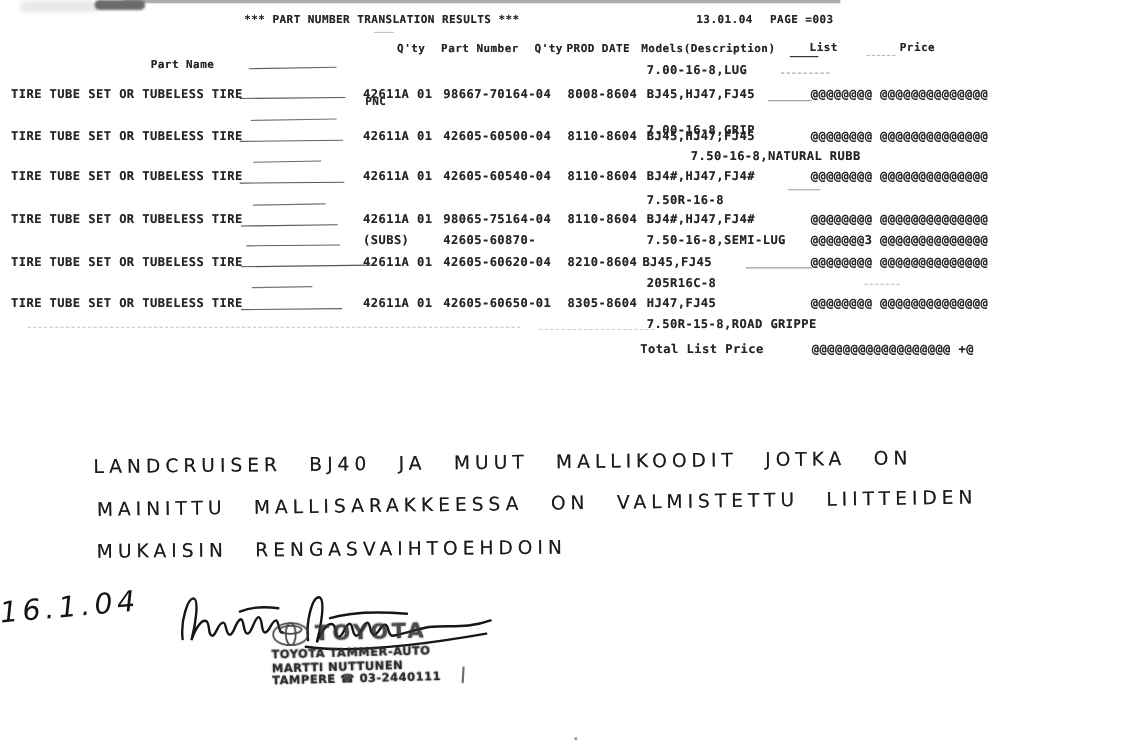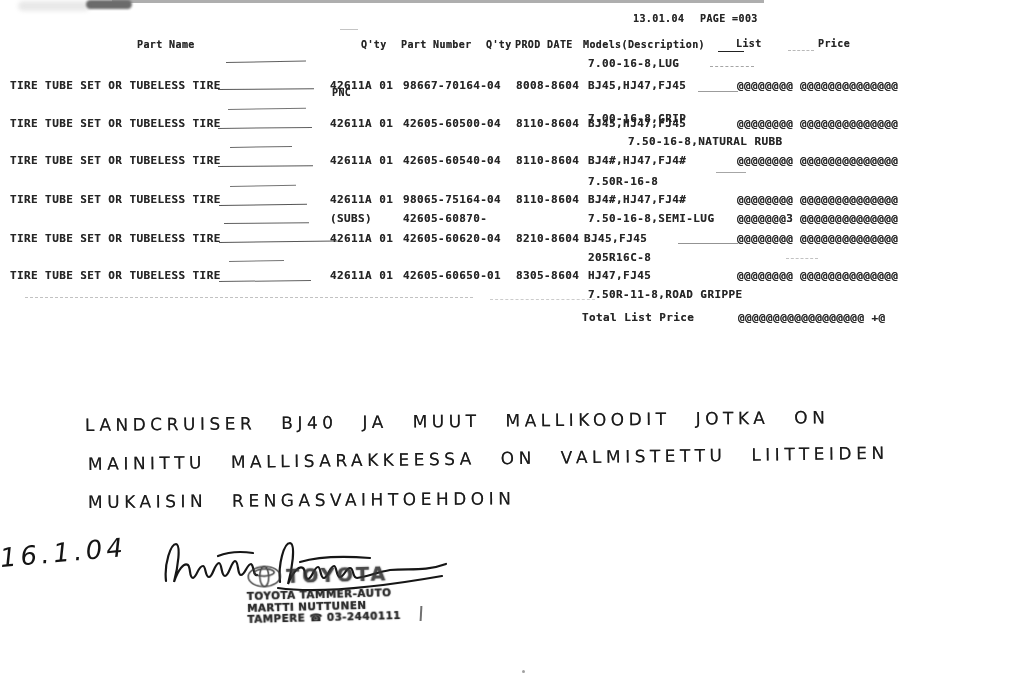--- a/index.html
+++ b/index.html
@@ -37,24 +37,25 @@
 </head>
 <body>
 
 <div class="page">
 
   <div class="art" style="left:18px;top:1px;width:72px;height:10px;background:#9a9a9a;opacity:.22;border-radius:6px;filter:blur(2px);"></div>
   <div class="art" style="left:86px;top:0;width:46px;height:9px;background:#474747;opacity:.8;border-radius:5px;filter:blur(1px);"></div>
   <div class="art" style="left:112px;top:0;width:652px;height:3px;background:#6d6d6d;opacity:.55;filter:blur(.4px);"></div>
   <div class="stk" style="left:340px;top:29px;width:18px;opacity:.3;"></div>
 
+  <span class="t ti" style="left:222px;top:13px;">*** PART NUMBER TRANSLATION RESULTS ***</span>
   <span class="t ti" style="left:633px;top:13px;">13.01.04</span>
   <span class="t ti" style="left:700px;top:13px;">PAGE =003</span>
 
-  <span class="t th" style="left:137px;top:39px;">Part Name</span>
+  <span class="t th" style="left:137px;top:54px;">Part Name</span>
   <span class="t th" style="left:332px;top:39px;margin-top:48px;">PNC</span>
   <span class="t th" style="left:361px;top:39px;">Q'ty</span>
   <span class="t th" style="left:401px;top:39px;">Part Number</span>
   <span class="t th" style="left:486px;top:39px;">Q'ty</span>
   <span class="t th" style="left:515px;top:39px;">PROD DATE</span>
   <span class="t th" style="left:583px;top:39px;">Models(Description)</span>
   <span class="t th hb" style="left:736px;top:38px;">List</span>
   <span class="t th" style="left:818px;top:38px;">Price</span>
   <div class="stk" style="left:718px;top:51px;width:26px;border-top-color:#222;"></div>
   <div class="stk dash" style="left:788px;top:50px;width:26px;opacity:.35;"></div>
@@ -116,21 +117,21 @@
   <span class="t" style="left:588px;top:251px;">205R16C-8</span>
 
   <span class="t" style="left:10px;top:269px;">TIRE TUBE SET OR TUBELESS TIRE</span>
   <span class="t" style="left:330px;top:269px;">42611A 01</span>
   <span class="t" style="left:403px;top:269px;">42605-60650-</span>
   <span class="t" style="left:487px;top:269px;">01</span>
   <span class="t" style="left:516px;top:269px;">8305-8604</span>
   <span class="t" style="left:588px;top:269px;">HJ47,FJ45</span>
   <span class="t" style="left:737px;top:269px;">@@@@@@@@</span>
   <span class="t" style="left:800px;top:269px;">@@@@@@@@@@@@@@</span>
-  <span class="t" style="left:588px;top:288px;">7.50R-11-8,ROAD GRIPPE</span>
+  <span class="t" style="left:588px;top:288px;">7.50R-15-8,ROAD GRIPPE</span>
 
   <span class="t" style="left:582px;top:311px;">Total List Price</span>
   <span class="t" style="left:738px;top:311px;">@@@@@@@@@@@@@@@@@@ +@</span>
 
   <div class="stk" style="left:226px;top:62px;width:80px;transform:rotate(-1deg);opacity:.8;"></div>
   <div class="stk" style="left:218px;top:89px;width:96px;transform:rotate(-.5deg);opacity:.85;"></div>
   <div class="stk" style="left:228px;top:109px;width:78px;transform:rotate(-1deg);opacity:.7;"></div>
   <div class="stk" style="left:218px;top:128px;width:94px;transform:rotate(-.6deg);opacity:.8;"></div>
   <div class="stk" style="left:230px;top:147px;width:62px;transform:rotate(-1deg);opacity:.75;"></div>
   <div class="stk" style="left:218px;top:166px;width:95px;transform:rotate(-.5deg);opacity:.85;"></div>

